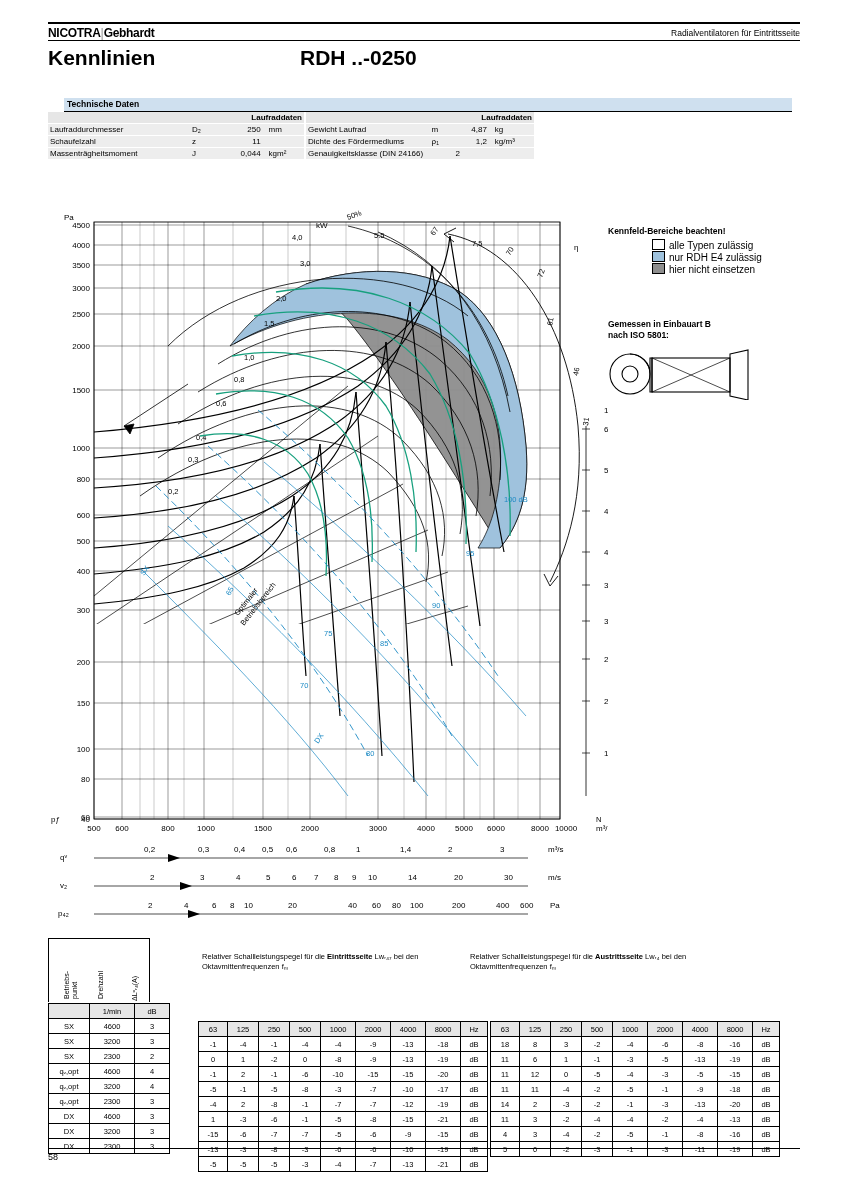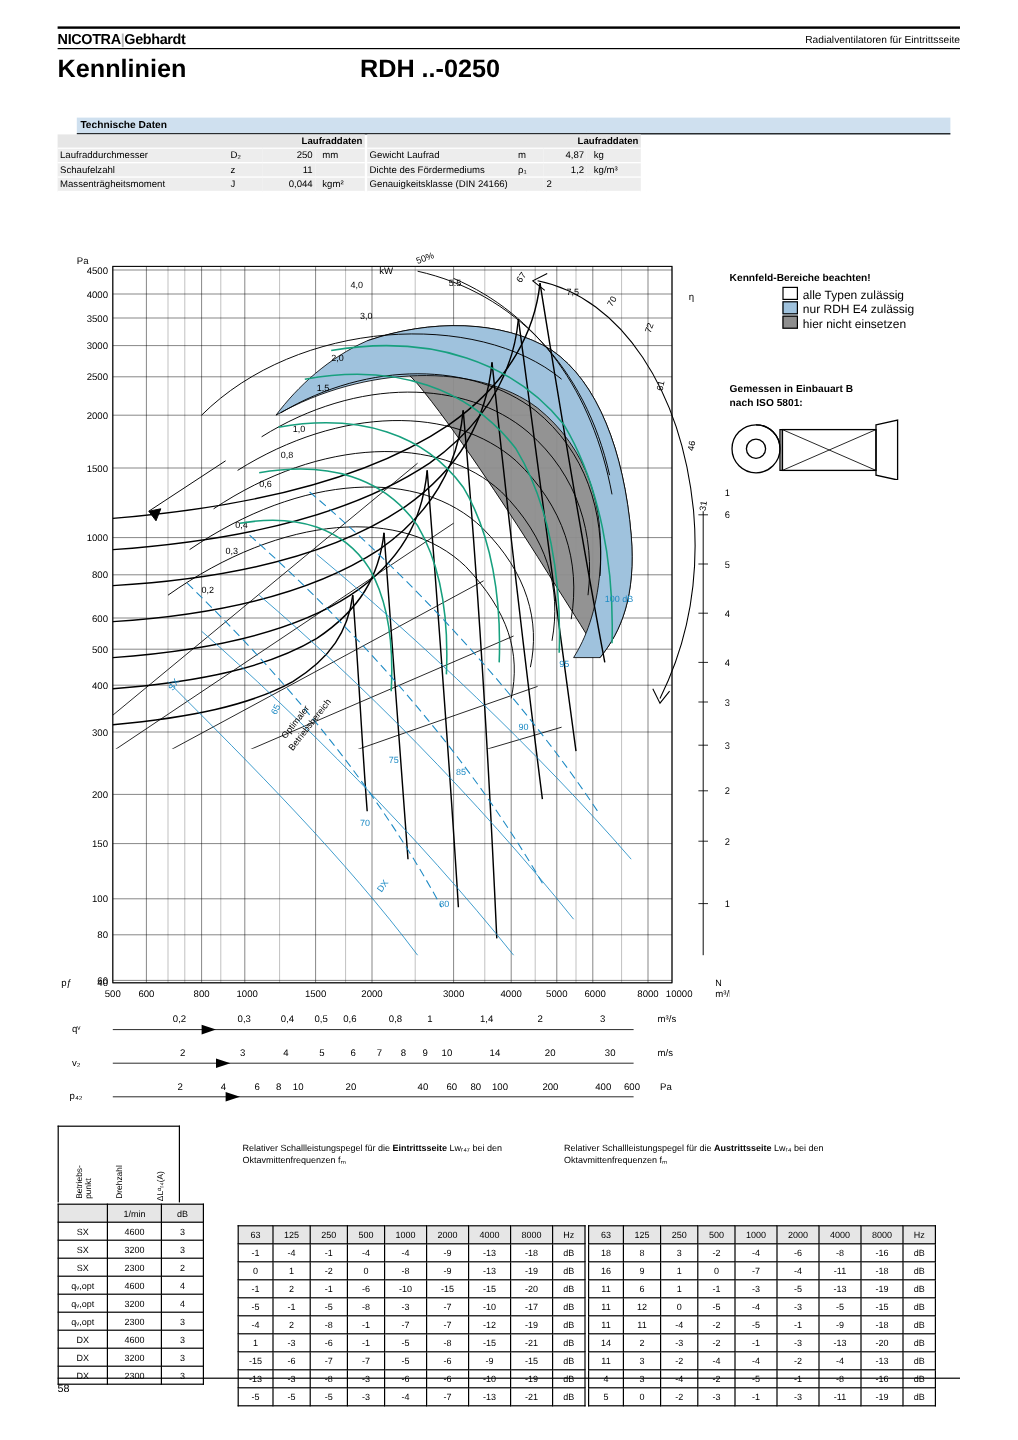--- a/index.html
+++ b/index.html
@@ -732,31 +732,20 @@
           <td>8</td>
           <td>3</td>
           <td>-2</td>
           <td>-4</td>
           <td>-6</td>
           <td>-8</td>
           <td>-16</td>
           <td>dB</td>
         </tr>
     <tr>
-          <td>16</td>
-          <td>9</td>
-          <td>1</td>
-          <td>0</td>
-          <td>-7</td>
-          <td>-4</td>
-          <td>-11</td>
-          <td>-18</td>
-          <td>dB</td>
-        </tr>
-    <tr>
           <td>11</td>
           <td>6</td>
           <td>1</td>
           <td>-1</td>
           <td>-3</td>
           <td>-5</td>
           <td>-13</td>
           <td>-19</td>
           <td>dB</td>
         </tr>

